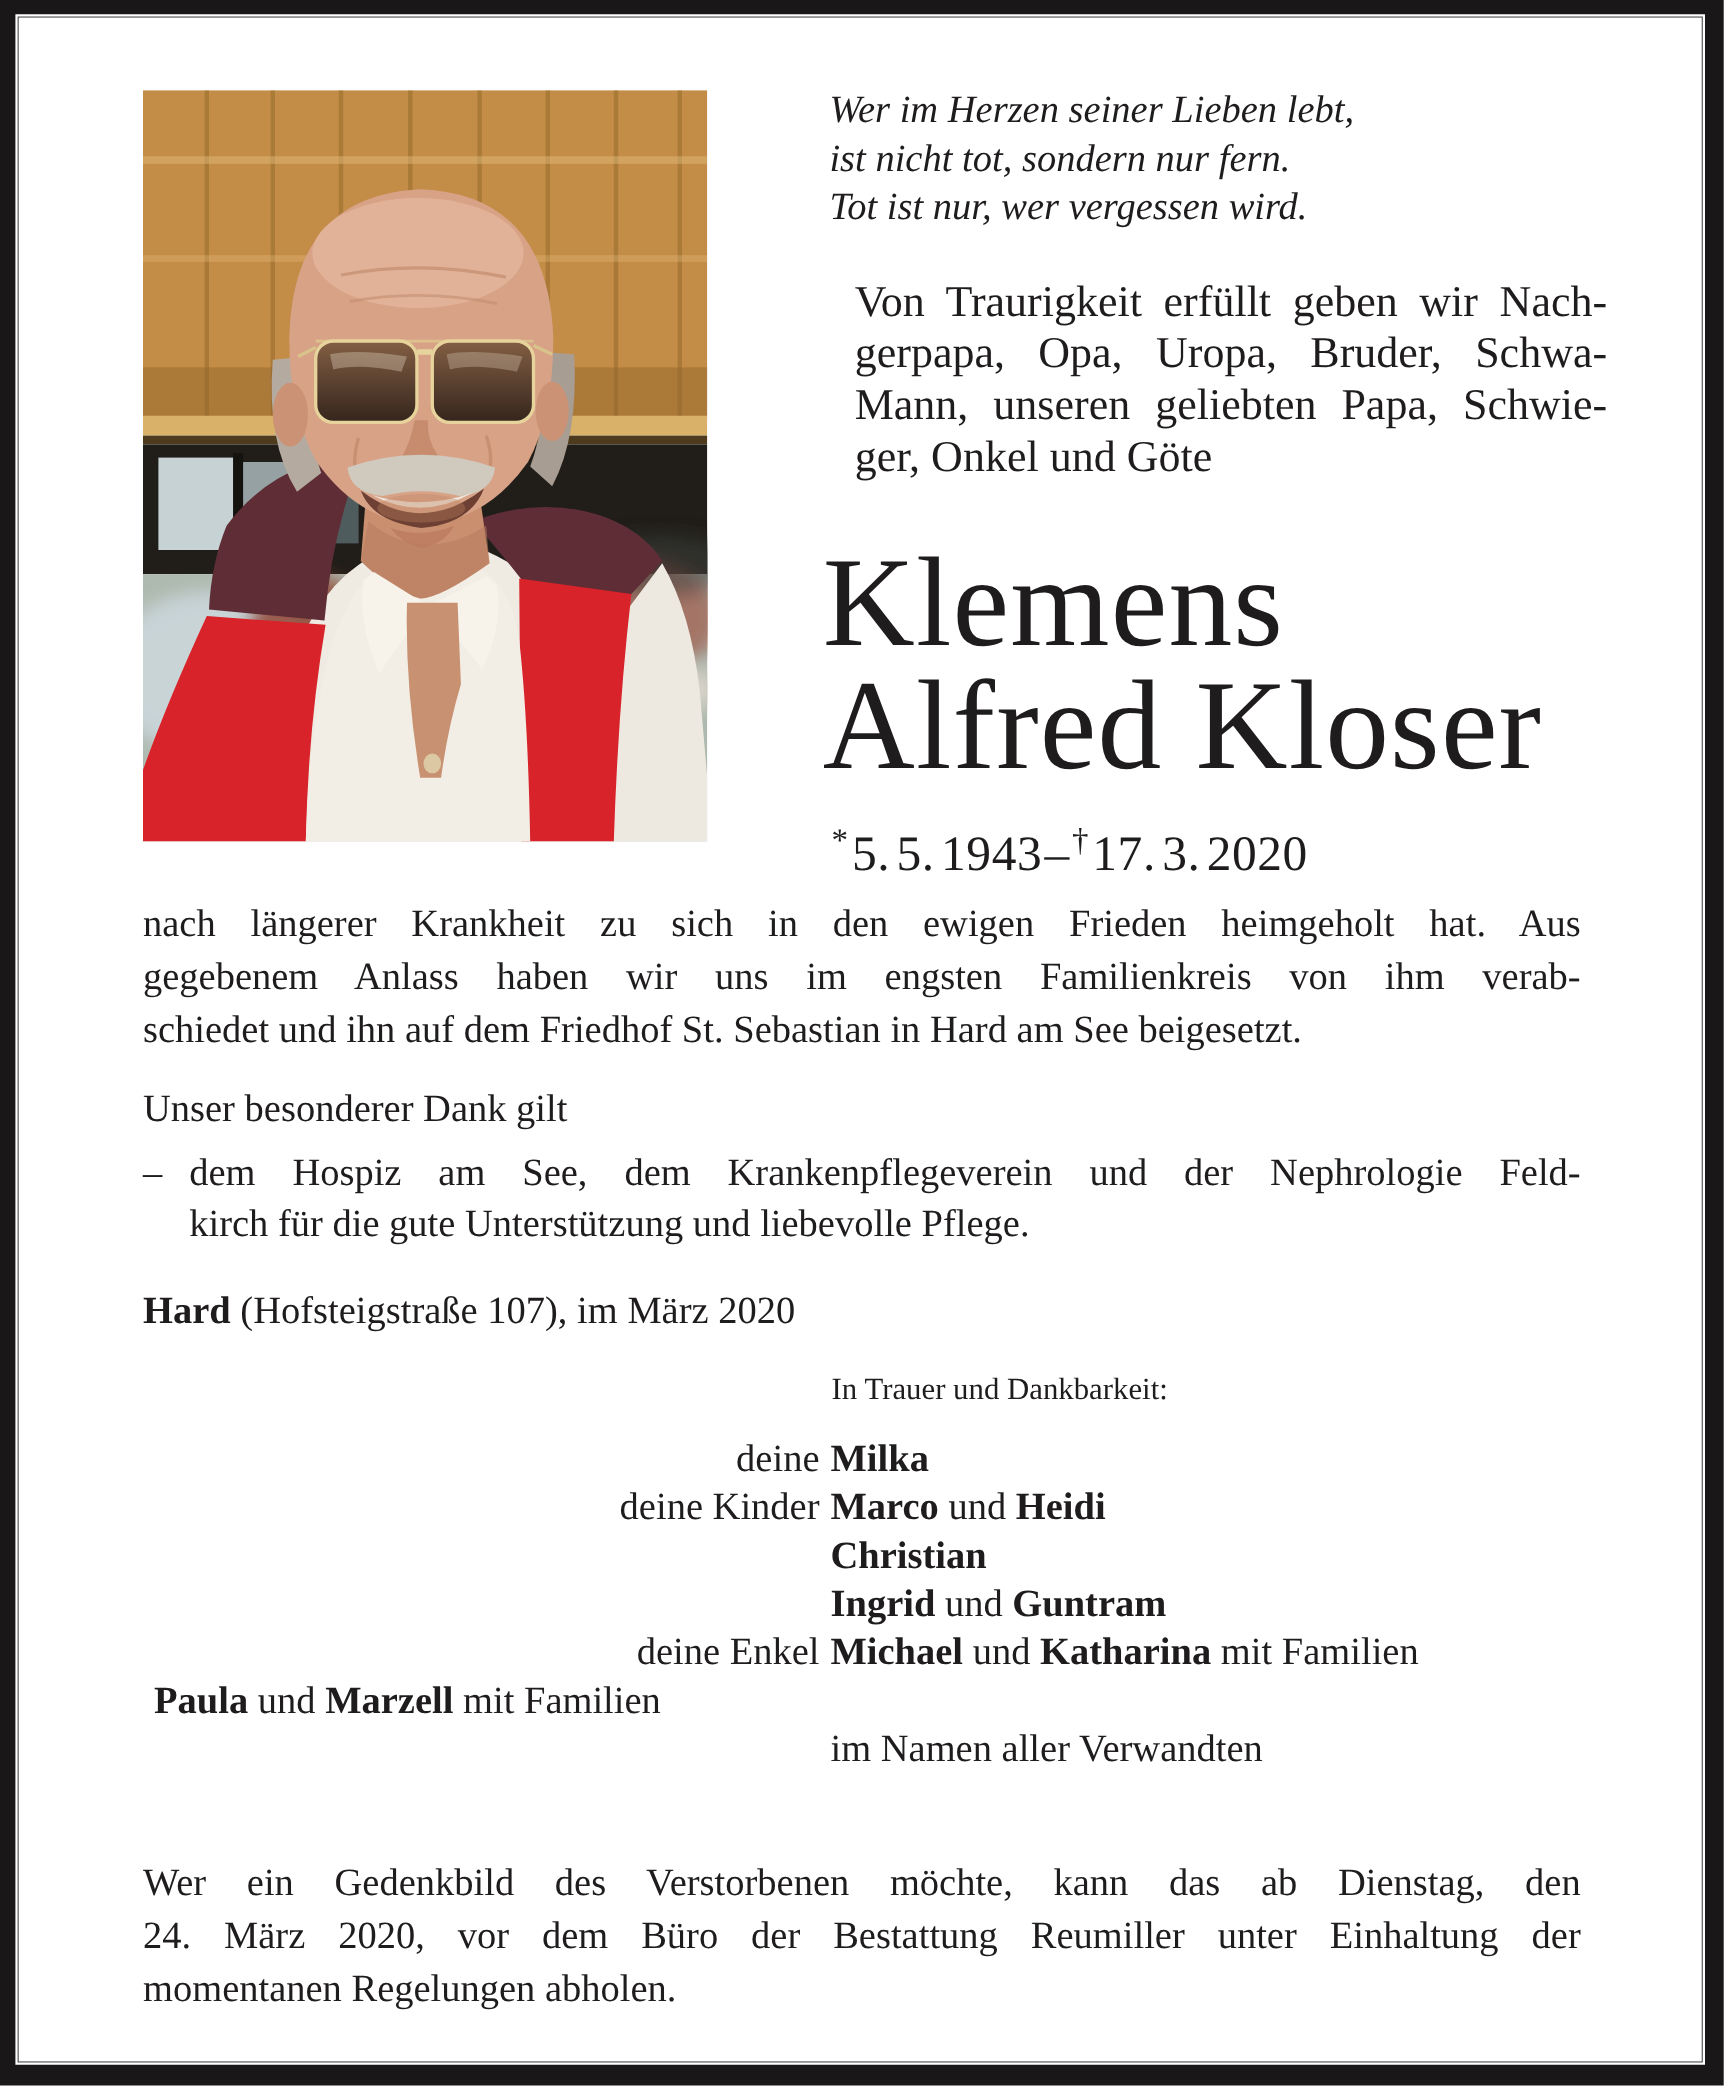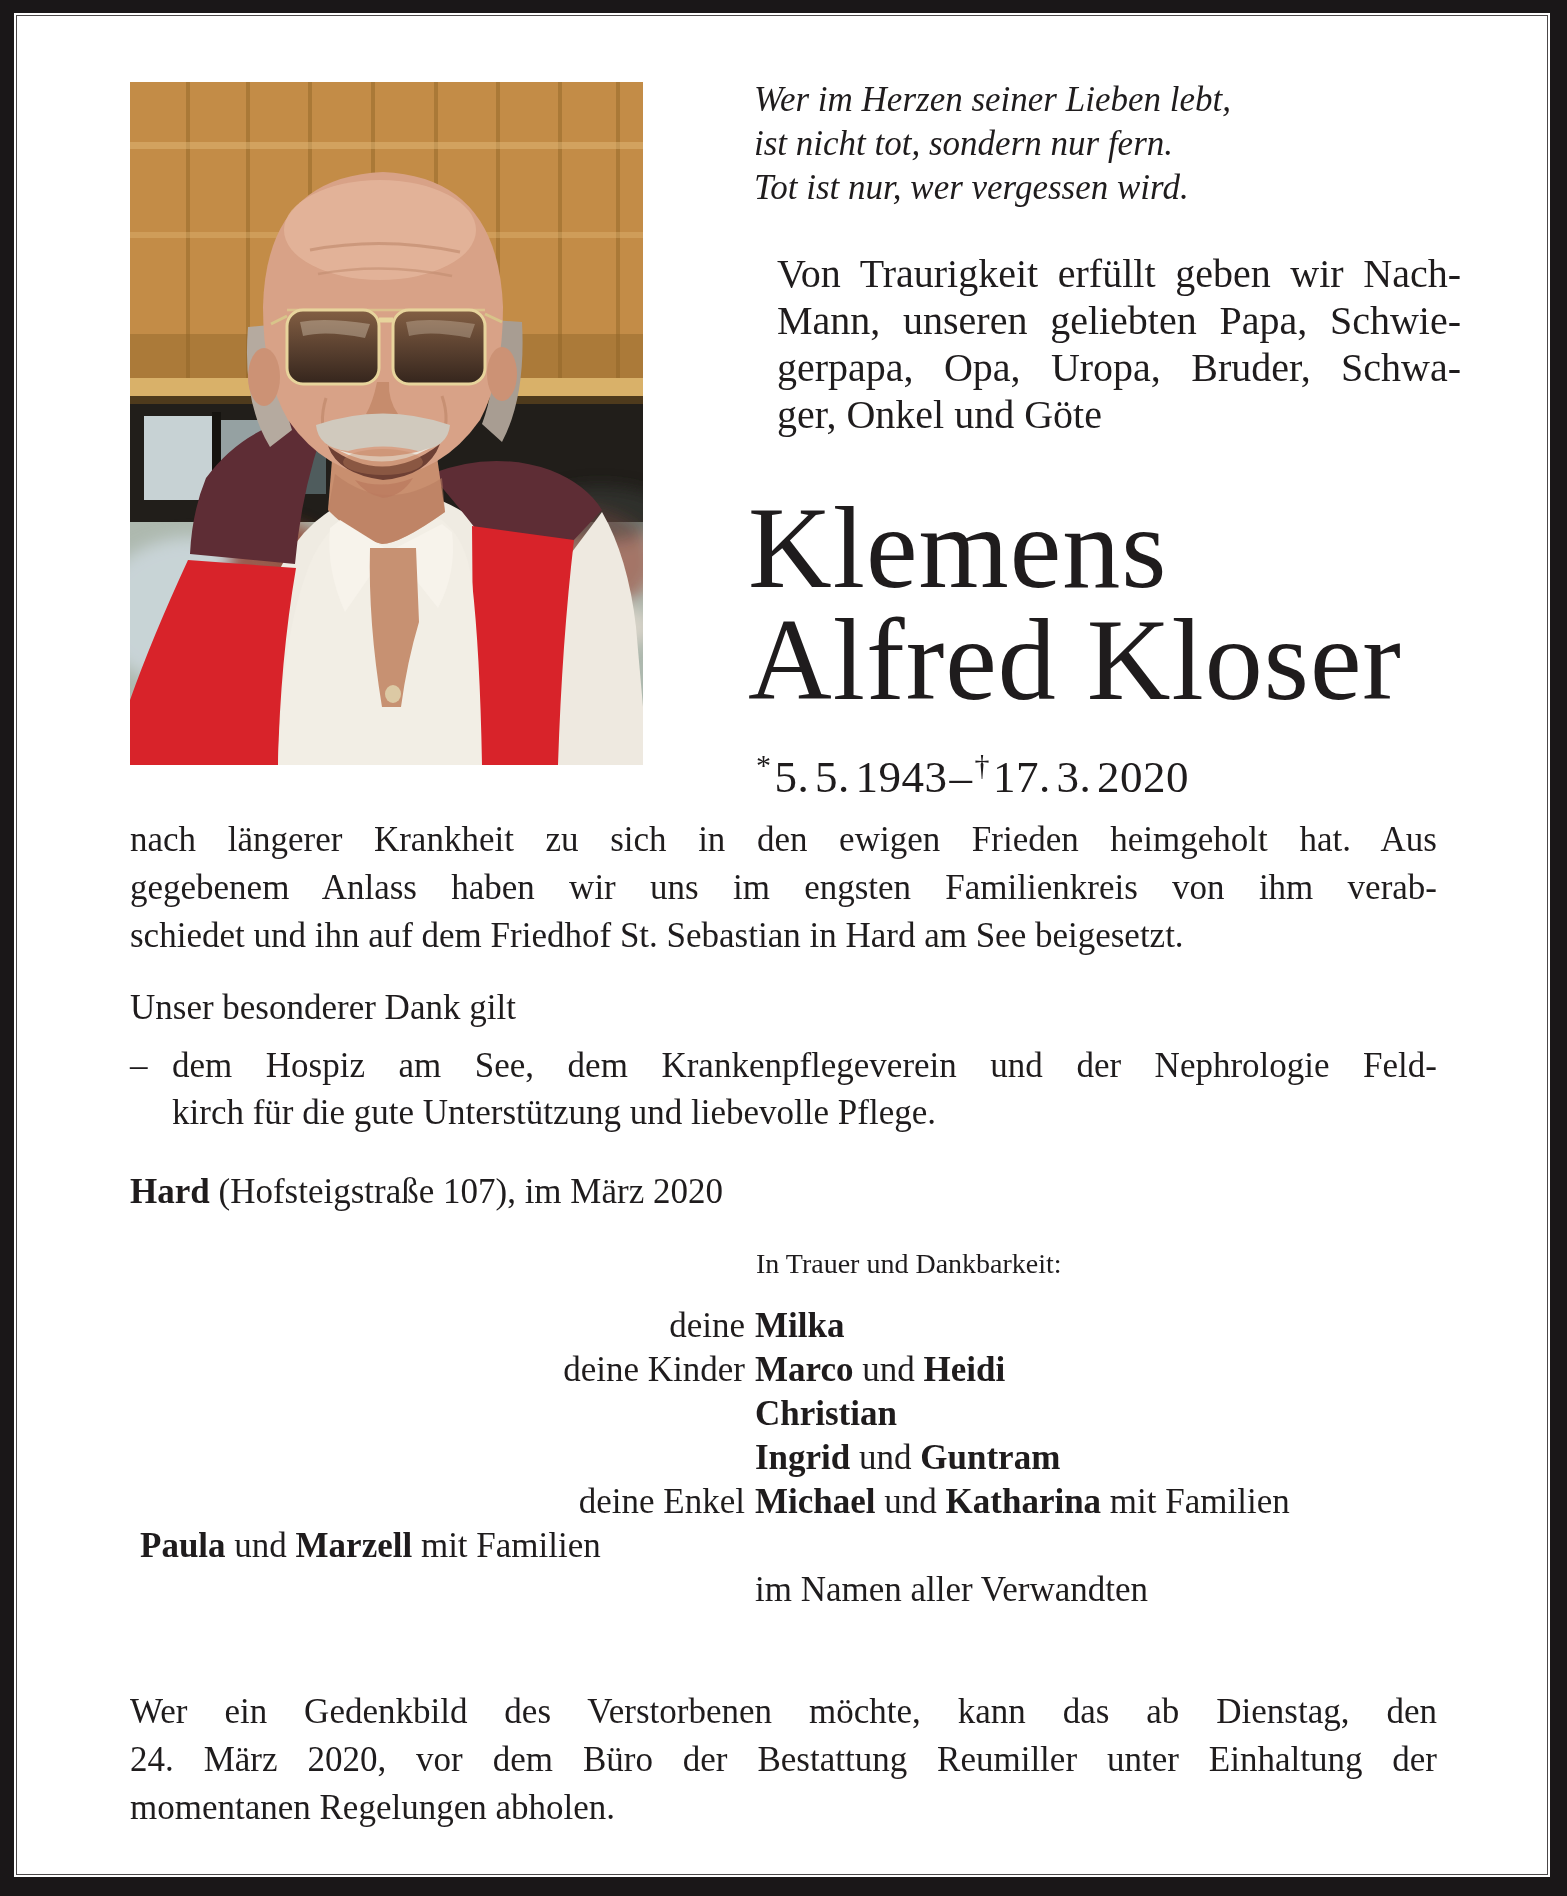--- a/index.html
+++ b/index.html
@@ -166,22 +166,22 @@
   </svg>
 
   <div class="abs quote">
       <div class="ln">Wer im Herzen seiner Lieben lebt,</div>
       <div class="ln">ist nicht tot, sondern nur fern.</div>
       <div class="ln">Tot ist nur, wer vergessen wird.</div>
     </div>
 
   <div class="abs intro">
       <div class="ln stretch">Von Traurigkeit erfüllt geben wir Nach-</div>
+      <div class="ln stretch">gerpapa, Opa, Uropa, Bruder, Schwa-</div>
       <div class="ln stretch">Mann, unseren geliebten Papa, Schwie-</div>
-      <div class="ln stretch">gerpapa, Opa, Uropa, Bruder, Schwa-</div>
       <div class="ln">ger, Onkel und Göte</div>
     </div>
 
   <div class="abs title">
     <div>Klemens</div>
     <div>Alfred Kloser</div>
   </div>
 
   <div class="abs dates">
     <span class="sym">*</span><span>5. 5. 1943</span><span class="dash">–</span><span class="sym">†</span><span>17. 3. 2020</span>

